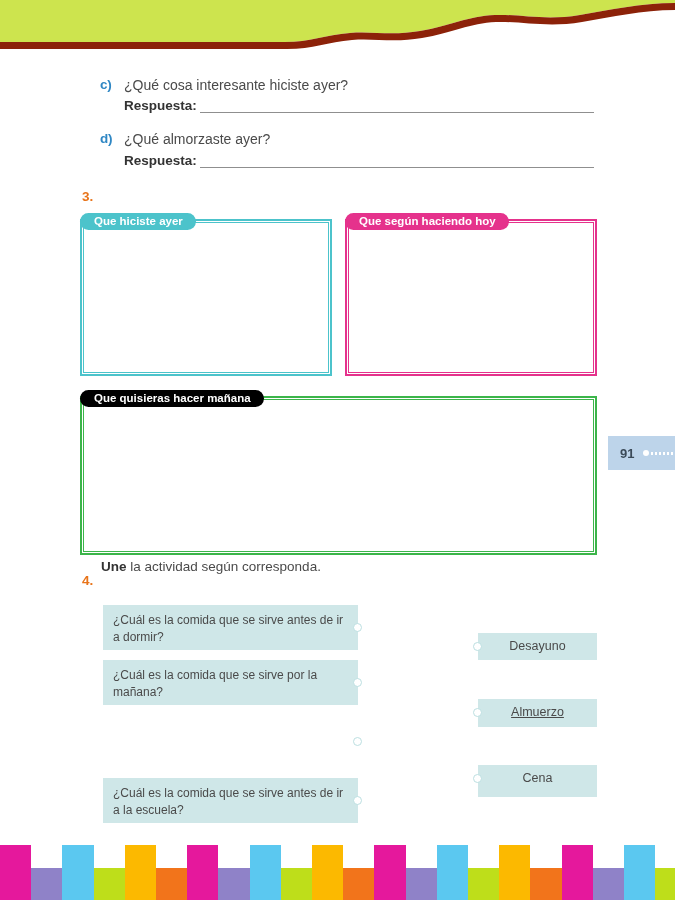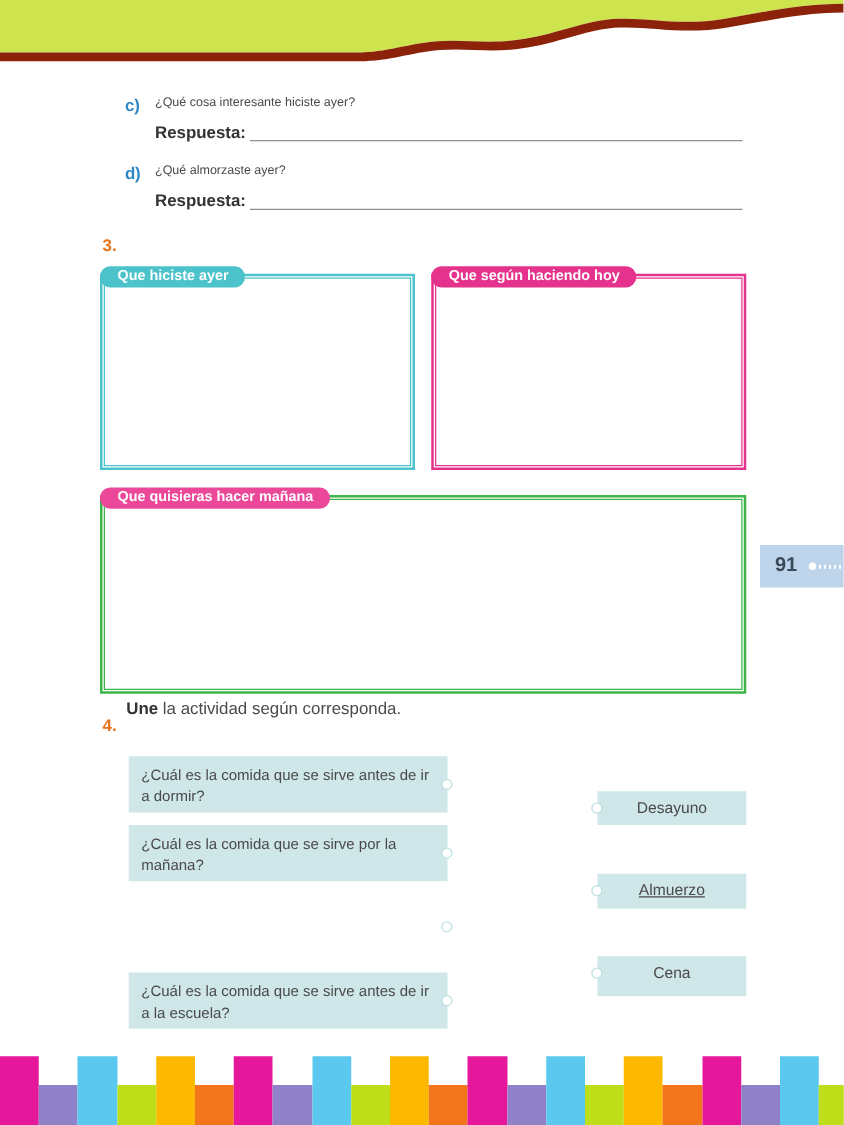--- a/index.html
+++ b/index.html
@@ -16,21 +16,21 @@
   .banner { position: absolute; left: 0; top: 0; width: 675px; height: 56px; }
   .banner svg { display: block; width: 675px; height: 56px; }
   .q-marker {
     position: absolute;
     font-size: 13.5px; font-weight: bold;
     color: #2f87c4;
     letter-spacing: -0.2px;
   }
   .q-text {
     position: absolute;
-    font-size: 10px; color: #4a4a4a;
+    font-size: 14px; color: #4a4a4a;
     white-space: nowrap;
   }
   .ans-label {
     position: absolute;
     font-size: 13.5px; font-weight: bold; color: #333;
     white-space: nowrap;
   }
   .ans-line {
     position: absolute;
     height: 1px; background: #8f8f8f;
@@ -92,21 +92,21 @@
     z-index: 6;
   }
 
   
   .page-tab {
     position: absolute;
     background: #bdd4ea;
     display: flex; align-items: center;
   }
   .page-tab .pnum {
-    font-size: 16px; color: #3b4a58; font-weight: bold;
+    font-size: 13px; color: #3b4a58; font-weight: bold;
     margin-left: 12px;
   }
   .page-tab .pdot {
     width: 6px; height: 6px; border-radius: 50%;
     background: #fff; margin-left: 9px;
   }
   .page-tab .pdash {
     flex: 1; height: 3px; margin-left: 2px; margin-right: 0;
     background-image: repeating-linear-gradient(
       to right, #ffffff 0 2px, rgba(255,255,255,0) 2px 4px);
@@ -159,21 +159,21 @@
   <div class="draw-box" style="--bc:#e5328c; left:345px; top:219px; width:252px; height:157px;">
     <div class="outer"></div>
     <div class="inner"></div>
   </div>
   <div class="box-tab" style="background:#e5328c; left:345px; top:213px;">Que según haciendo hoy</div>
 
   <div class="draw-box" style="--bc:#3cb54a; left:80px; top:396px; width:517px; height:159px;">
     <div class="outer"></div>
     <div class="inner"></div>
   </div>
-  <div class="box-tab" style="background:#ec4899; left:80px; top:390px;">Que quisieras hacer mañana</div>
+  <div class="box-tab" style="background:#000000; left:80px; top:390px;">Que quisieras hacer mañana</div>
 
   <div class="page-tab" style="left:608px; top:436px; width:67px; height:34px;">
     <span class="pnum">91</span>
     <span class="pdot"></span>
     <span class="pdash"></span>
   </div>
 
   <span class="ex-num" style="left:82px; top:573px;">4.</span>
   <span class="ex-text" style="left:101px; top:559px;"><b>Une</b><span> la actividad según corresponda.</span></span>
 

